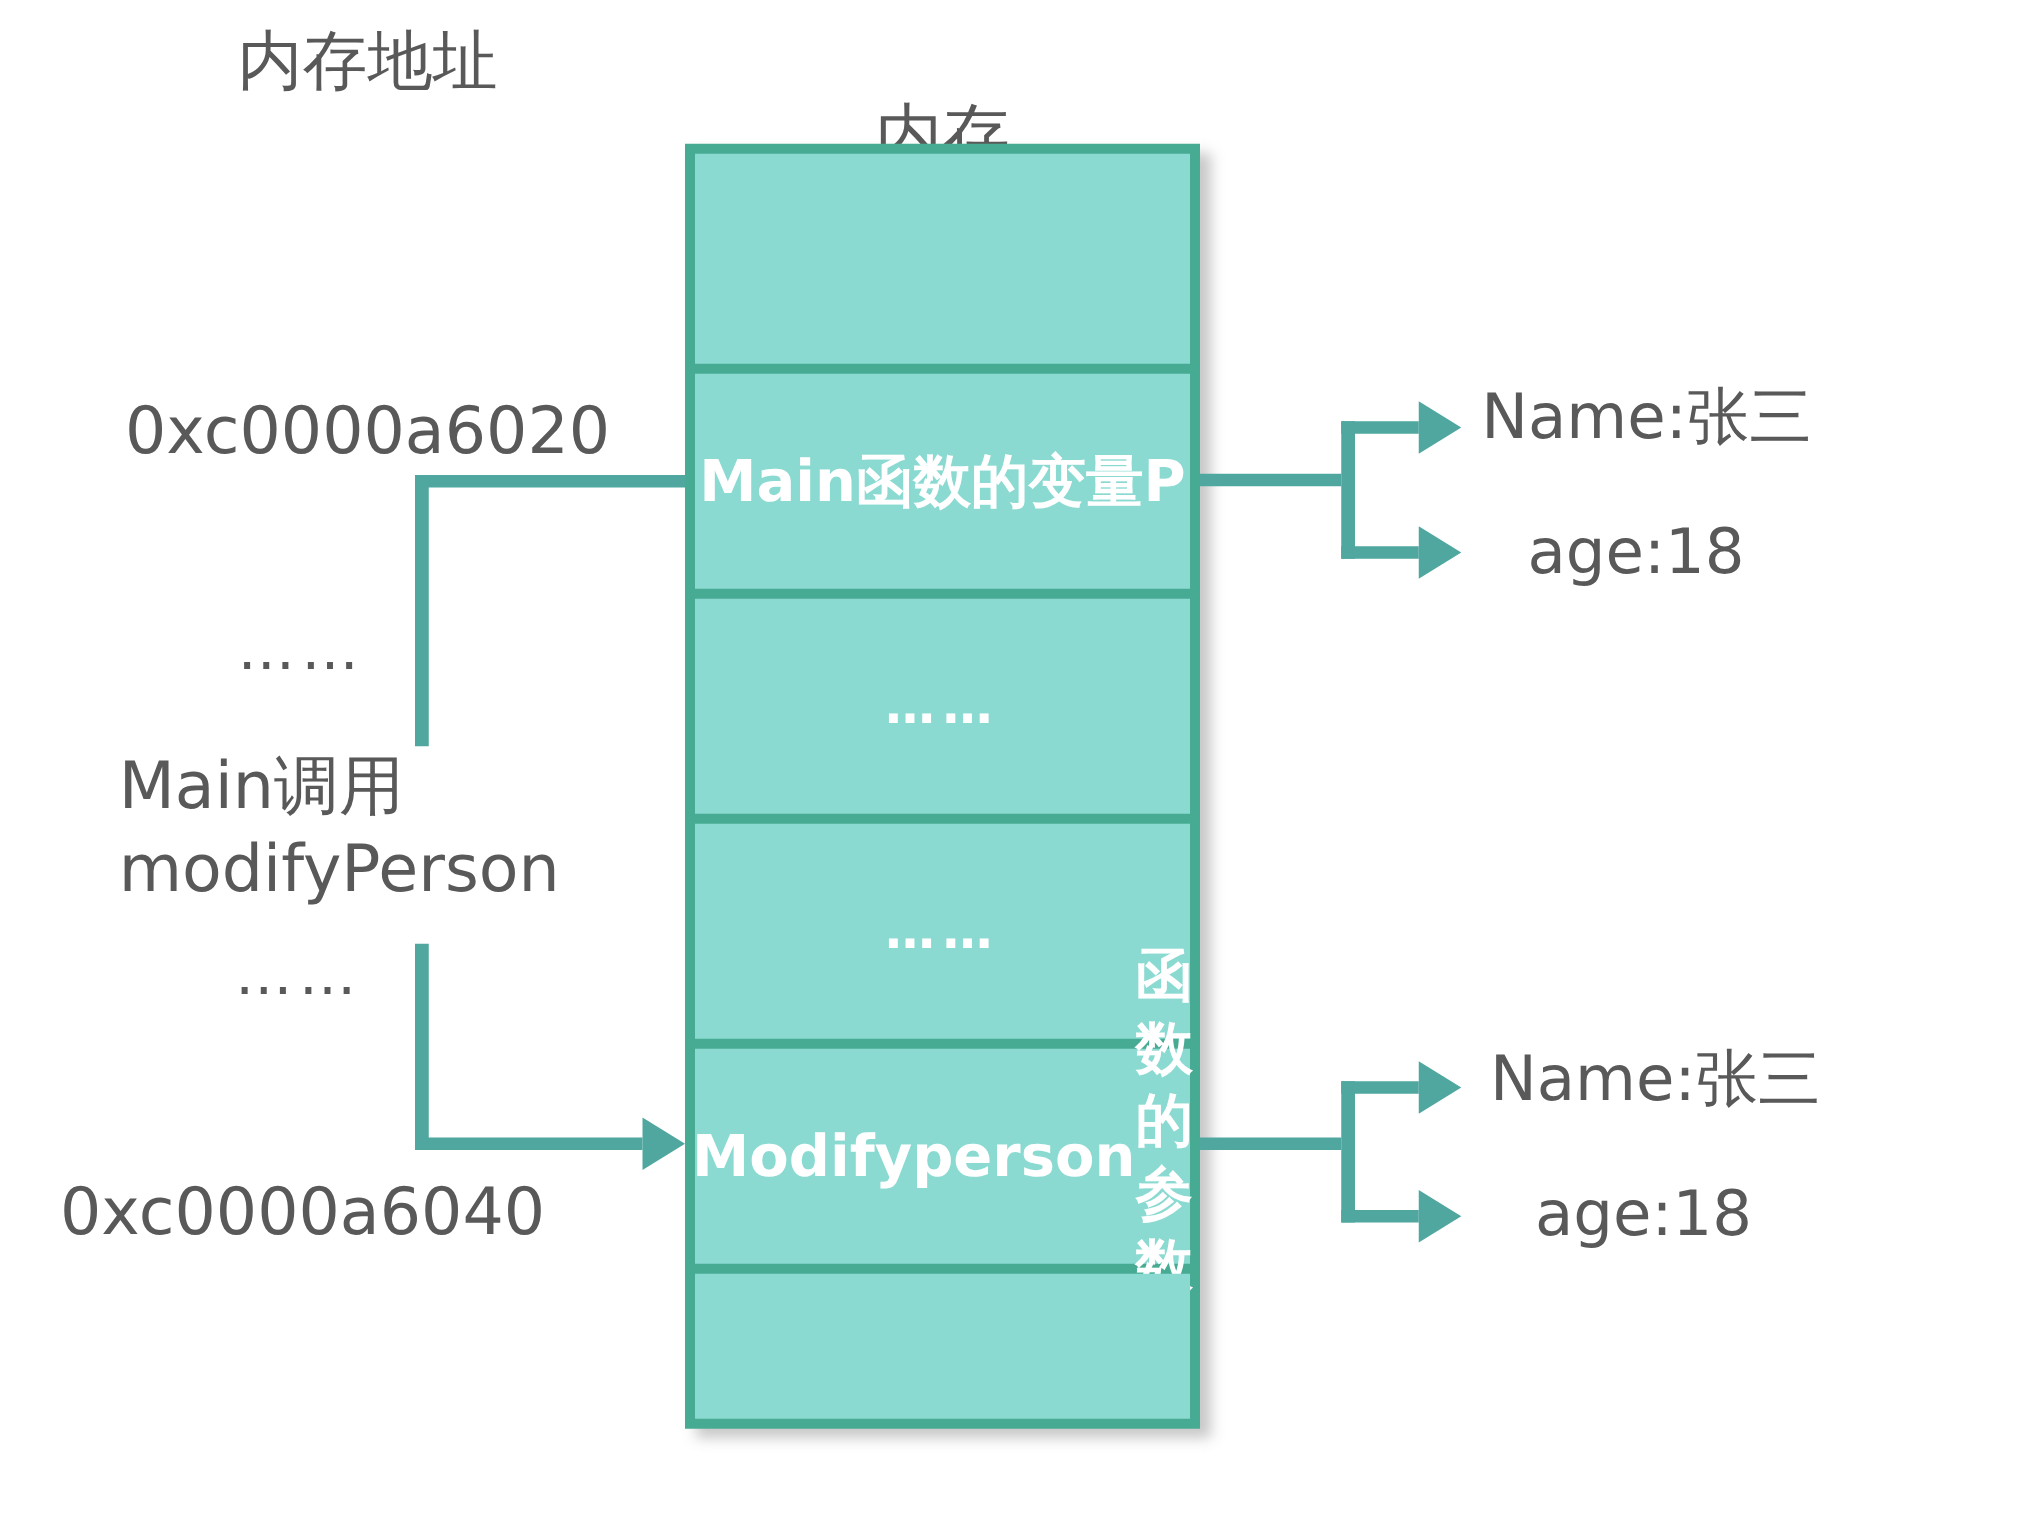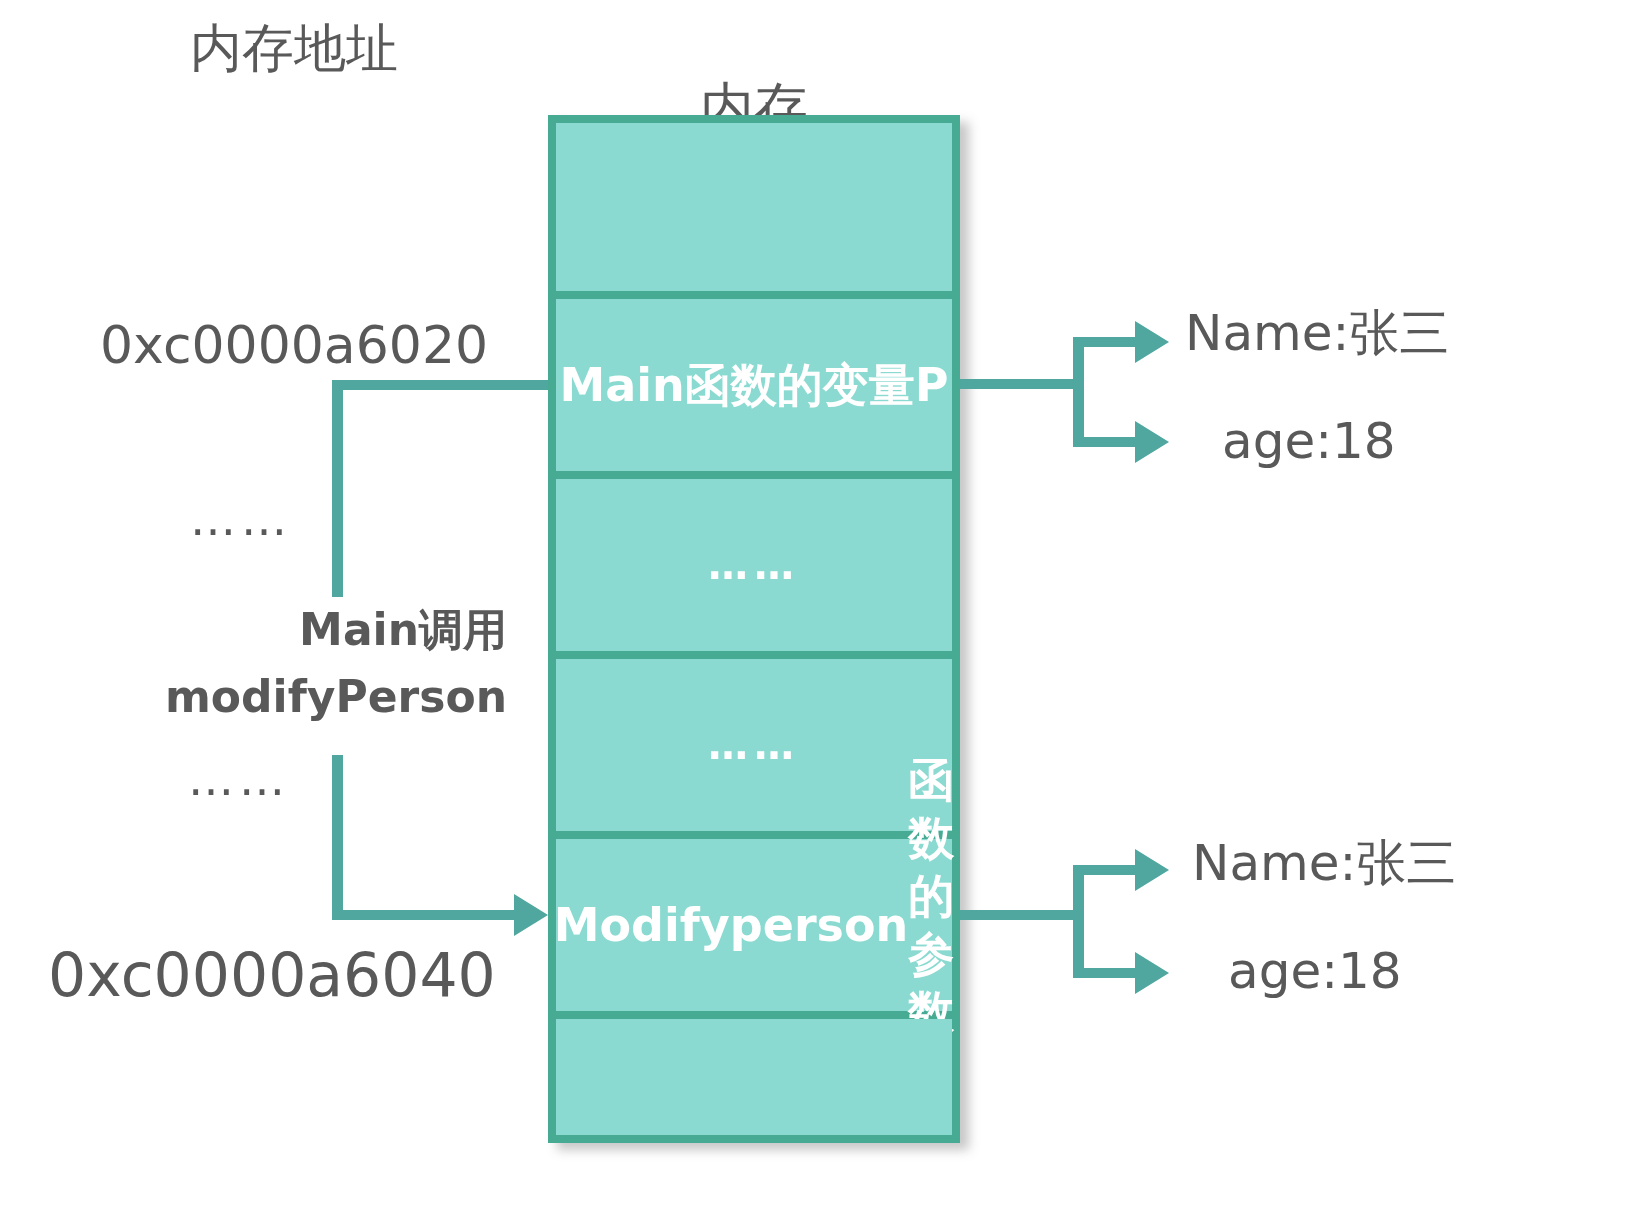--- a/index.html
+++ b/index.html
@@ -12,26 +12,26 @@
     --fill:#8ADAD1;
     --border:#47AB93;
     --line:#4FA7A0;
     --gray:#595959;
     --celltext:#ffffff;
   }
   .t{position:absolute;color:var(--gray);font-weight:normal;white-space:nowrap;}
   .addr-title{left:190px;top:14px;font-size:52px;}
   .mem-title{left:548px;top:36px;width:412px;text-align:center;font-size:54px;margin-top:36px;}
   .addr1{left:100px;top:315px;font-size:52px;}
-  .addr2{left:48px;top:940px;font-size:60px;}
+  .addr2{left:48px;top:940px;font-size:52px;}
   .dots{font-size:46px;letter-spacing:5px;line-height:46px;}
   .dots1{left:190px;top:496px;}
   .dots2{left:188px;top:756px;}
-  .call{position:absolute;left:95px;top:596px;width:412px;text-align:right;
-        color:var(--gray);font-weight:bold;font-size:44px;line-height:67px;}
+  .call{position:absolute;left:95px;top:596px;width:412px;text-align:left;
+        color:var(--gray);font-weight:normal;font-size:52px;line-height:67px;}
   
   .membox{
     position:absolute;left:548px;top:115px;width:412px;height:1028px;
     box-sizing:border-box;background:var(--border);
     padding:8px;display:flex;flex-direction:column;gap:8px;
     box-shadow:9px 7px 10px rgba(110,110,110,0.38);
   }
   .cell{
     background:var(--fill);
     display:flex;flex-direction:row;align-items:center;justify-content:center;

